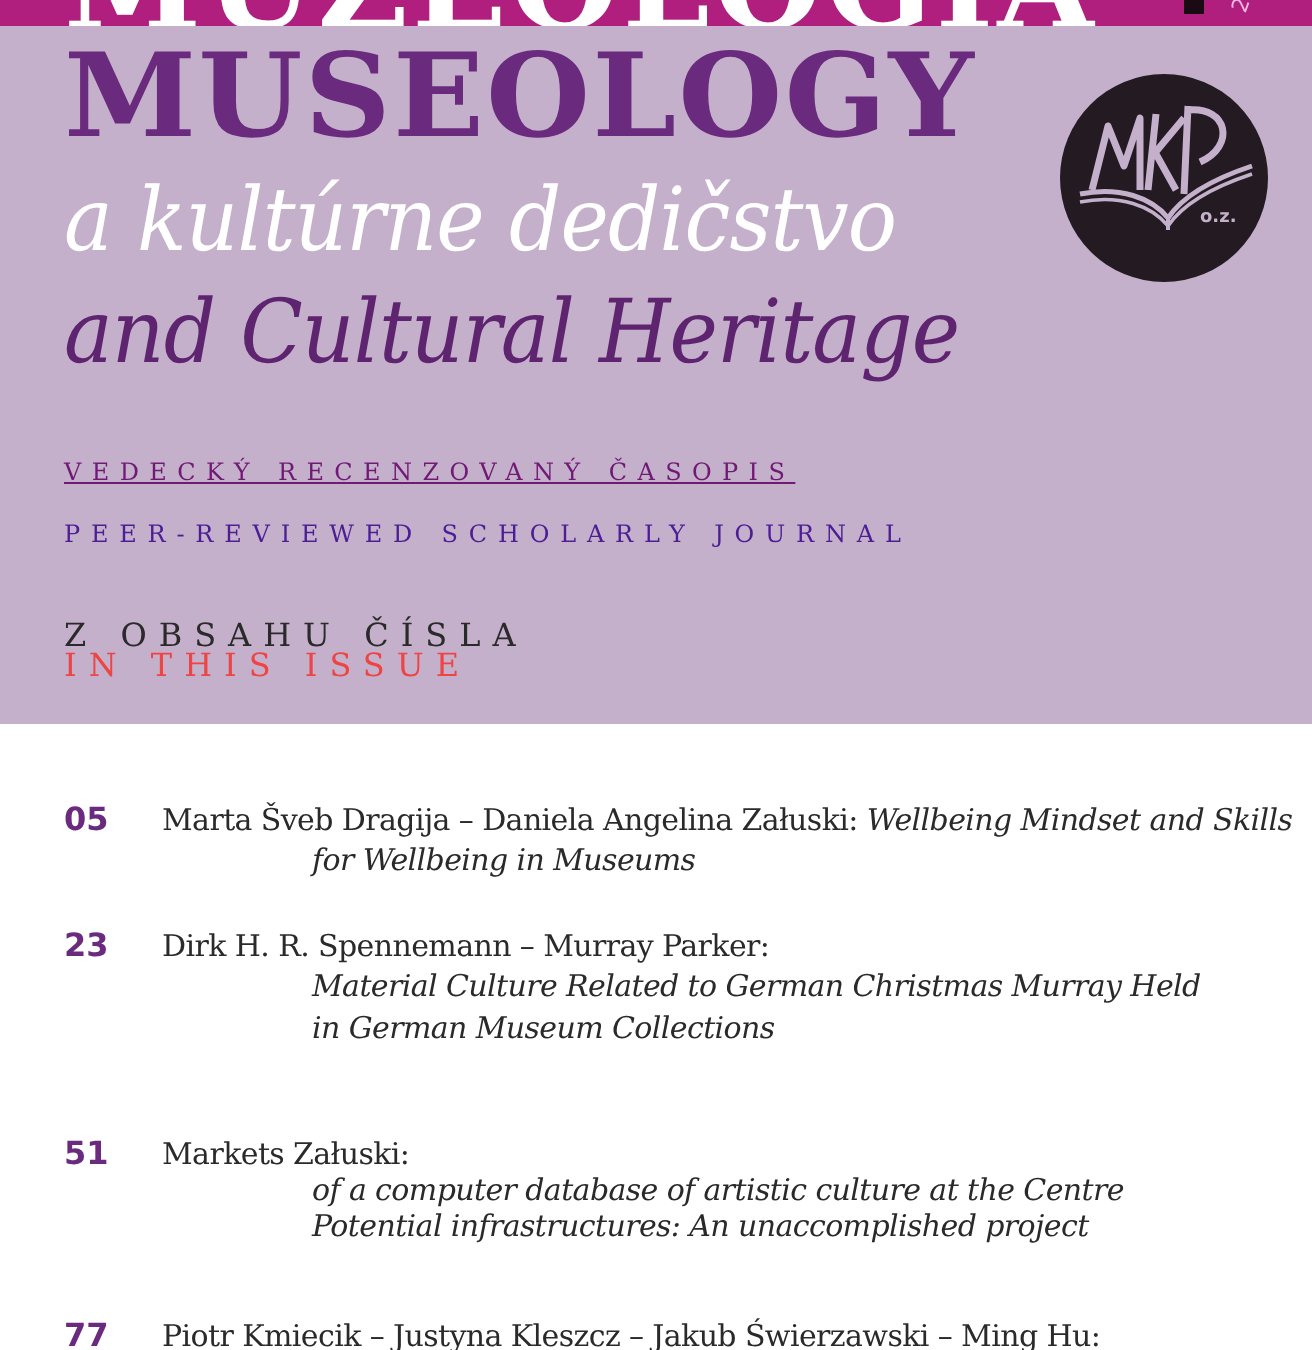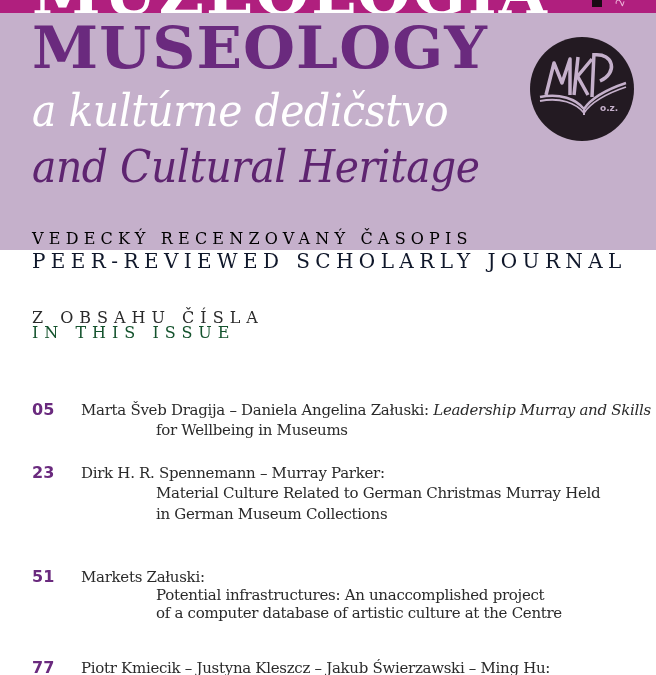--- a/index.html
+++ b/index.html
@@ -18,21 +18,21 @@
       font-size: 62px; color: #ffffff; letter-spacing: 2px; white-space: nowrap;
     }
     .top-banner .black-mark {
       position: absolute; left: 592px; top: 0; width: 10px; height: 7px; background: #1a0a14;
     }
     .top-banner .corner-glyph {
       position: absolute; left: 617px; top: -4px; font-size: 11px; color: #f0b8dc;
       transform: rotate(-70deg); font-family: "DejaVu Sans", sans-serif;
     }
     .header {
-      position: absolute; left: 0; top: 13px; width: 656px; height: 237px;
+      position: absolute; left: 0; top: 13px; width: 656px; height: 349px;
       background: #c5b0cb;
     }
     .title-main {
       position: absolute; left: 32px; top: 0px;
       font-family: "DejaVu Serif", serif; font-weight: bold;
       font-size: 58px; line-height: 70px; color: #6a2a7e; letter-spacing: 1px;
       transform: scaleX(1.03); transform-origin: left;
       white-space: nowrap;
     }
     .subtitle-sk {
@@ -48,53 +48,53 @@
       font-size: 44px; line-height: 56px; color: #5e2470;
       letter-spacing: -0.5px; white-space: nowrap;
       transform: scaleX(0.93); transform-origin: left;
     }
     .logo {
       position: absolute; left: 530px; top: 24px; width: 104px; height: 104px;
       border-radius: 50%; background: #231a22;
     }
     .tagline-sk {
       position: absolute; left: 32px; top: 216px;
-      font-family: "DejaVu Serif", serif; font-size: 16px; letter-spacing: 5.2px;
-      color: #000000; white-space: nowrap;
+      font-family: "DejaVu Serif", serif; font-size: 12px; letter-spacing: 5.2px;
+      color: #701a75; white-space: nowrap; text-decoration: underline;
     }
     .tagline-en {
-      position: absolute; left: 32px; top: 236px;
-      font-family: "DejaVu Serif", serif; font-size: 20px; letter-spacing: 5.4px;
-      color: #0f172a; white-space: nowrap;
+      position: absolute; left: 32px; top: 247px;
+      font-family: "DejaVu Serif", serif; font-size: 12px; letter-spacing: 5.4px;
+      color: #4c1d95; white-space: nowrap;
     }
     .section-sk {
       position: absolute; left: 32px; top: 308px;
       font-family: "DejaVu Serif", serif; font-size: 16px; letter-spacing: 6px;
       color: #2a2a2a; white-space: nowrap;
     }
     .section-en {
       position: absolute; left: 32px; top: 323px;
       font-family: "DejaVu Serif", serif; font-size: 16px; letter-spacing: 6px;
-      color: #14532d; white-space: nowrap;
+      color: #ef4444; white-space: nowrap;
     }
     .toc-item { position: absolute; left: 0; width: 656px; }
     .toc-page {
       position: absolute; left: 32px; top: 0;
       font-family: "DejaVu Sans", sans-serif; font-weight: bold; font-size: 16px;
       color: #6a2a7e; line-height: 20px;
     }
     .toc-authors {
       position: absolute; left: 81px; top: 0;
       font-family: "DejaVu Serif", serif; font-size: 15px; color: #2a2a2a;
       line-height: 20px; white-space: nowrap; letter-spacing: -0.3px;
     }
     .toc-authors .inline-title { font-style: italic; }
     .toc-title-lines {
       position: absolute; left: 156px; top: 20px;
-      font-family: "DejaVu Serif", serif; font-size: 15px;
+      font-family: "DejaVu Serif", serif; font-style: italic; font-size: 15px;
       color: #2a2a2a; line-height: 20.5px; white-space: nowrap; letter-spacing: -0.3px;
     }
     .toc-title-lines div { height: 20.5px; }
   </style>
 </head>
 <body>
 
 <div class="top-banner">
   <span class="cut-title">MUZEOLÓGIA</span>
   <span class="black-mark"></span>
@@ -123,41 +123,41 @@
   <div class="tagline-sk">VEDECKÝ RECENZOVANÝ ČASOPIS</div>
   <div class="tagline-en">PEER-REVIEWED SCHOLARLY JOURNAL</div>
 </div>
 
 <div class="section-sk">Z OBSAHU ČÍSLA</div>
 <div class="section-en">IN THIS ISSUE</div>
 
 <div>
   <div class="toc-item" style="top:400px;">
     <div class="toc-page">05</div>
-    <div class="toc-authors"><span>Marta Šveb Dragija – Daniela Angelina Załuski:</span><span class="inline-title"> Leadership Murray and Skills</span></div>
+    <div class="toc-authors"><span>Marta Šveb Dragija – Daniela Angelina Załuski:</span><span class="inline-title"> Wellbeing Mindset and Skills</span></div>
     <div class="toc-title-lines">
       <div>for Wellbeing in Museums</div>
     </div>
   </div>
 
   <div class="toc-item" style="top:463px;">
     <div class="toc-page">23</div>
     <div class="toc-authors"><span>Dirk H. R. Spennemann – Murray Parker:</span></div>
     <div class="toc-title-lines">
       <div>Material Culture Related to German Christmas Murray Held</div>
       <div>in German Museum Collections</div>
     </div>
   </div>
 
   <div class="toc-item" style="top:567px;">
     <div class="toc-page">51</div>
     <div class="toc-authors"><span>Markets Załuski:</span></div>
     <div class="toc-title-lines" style="line-height:17.5px;">
+      <div style="height:17.5px;">of a computer database of artistic culture at the Centre</div>
       <div style="height:17.5px;">Potential infrastructures: An unaccomplished project</div>
-      <div style="height:17.5px;">of a computer database of artistic culture at the Centre</div>
     </div>
   </div>
 
   <div class="toc-item" style="top:658px;">
     <div class="toc-page">77</div>
     <div class="toc-authors"><span>Piotr Kmiecik – Justyna Kleszcz – Jakub Świerzawski – Ming Hu:</span></div>
   </div>
 </div>
 
 </body></html>

